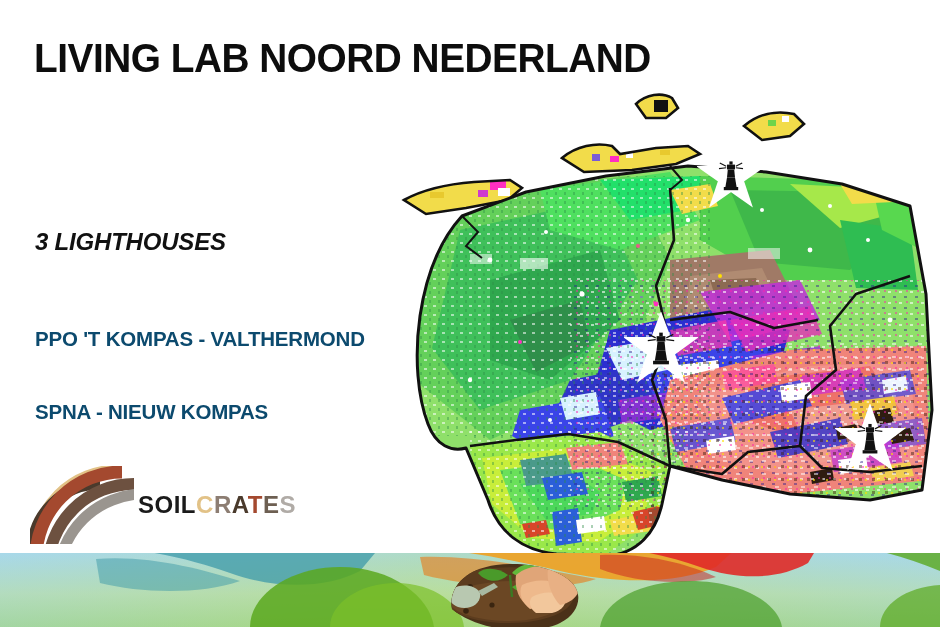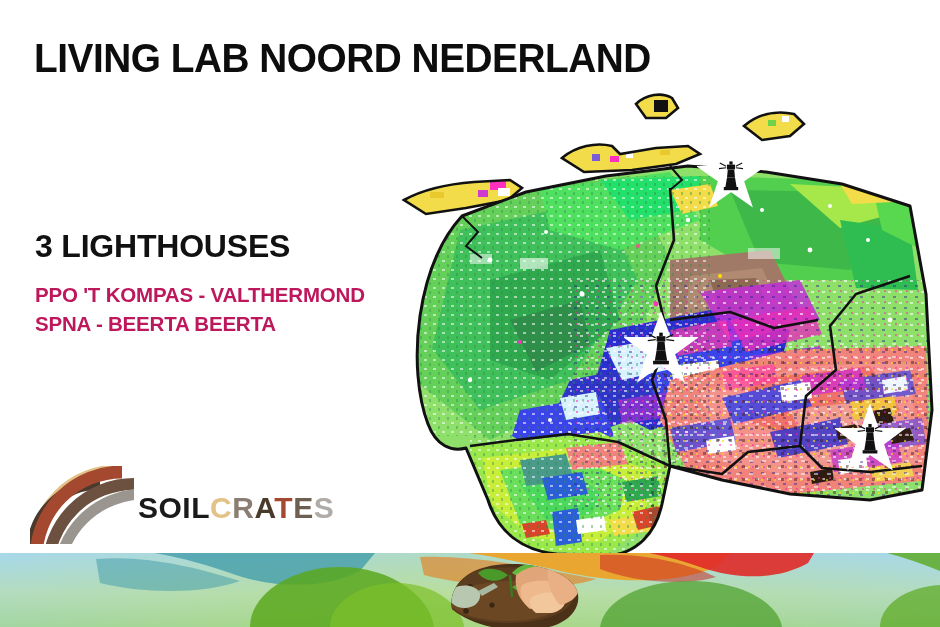--- a/index.html
+++ b/index.html
@@ -14,40 +14,40 @@
   #title {
     position:absolute; left:34px; top:36px;
     font-size:40px; font-weight:bold; letter-spacing:-0.5px;
     color:#0d0d0d; white-space:nowrap;
     transform:scaleX(0.97); transform-origin:left center;
   }
 
   
   #lighthouse-heading {
     position:absolute; left:35px; top:228px;
-    font-size:32px; font-weight:bold; color:#111; letter-spacing:-0.2px;
+    font-size:24px; font-weight:bold; color:#111; letter-spacing:-0.2px;font-style:italic;
   }
   #lighthouse-list {
     position:absolute; left:35px; top:281px;
     list-style:none;
   }
   #lighthouse-list li {
-    font-size:20.5px; font-weight:bold; color:#be185d;
-    letter-spacing:-0.2px; line-height:28.5px; white-space:nowrap;
+    font-size:20.5px; font-weight:bold; color:#0c4a6e;
+    letter-spacing:-0.2px; line-height:28.5px; white-space:nowrap;margin-top:44px;
   }
 
   
   #soilcrates-logo {
     position:absolute; left:30px; top:466px;
     width:300px; height:78px;
   }
   #logo-arcs { position:absolute; left:0; top:0; }
   #logo-wordmark {
     position:absolute; left:108px; top:25px;
-    font-size:30px; font-weight:bold; letter-spacing:0.5px;
+    font-size:24px; font-weight:bold; letter-spacing:0.5px;
     white-space:nowrap;
   }
   #logo-wordmark span { display:inline; }
 
   
   #map-figure {
     position:absolute; left:370px; top:80px;
     width:570px; height:478px;
   }
   #map-svg { display:block; }
@@ -62,21 +62,21 @@
   #footer-svg { display:block; }
 </style>
 </head>
 <body>
 
 <div id="title">LIVING LAB NOORD NEDERLAND</div>
 
 <div id="lighthouse-heading">3 LIGHTHOUSES</div>
 <ul id="lighthouse-list">
   <li>PPO 'T KOMPAS - VALTHERMOND</li>
-  <li>SPNA - BEERTA BEERTA</li>
+  <li>SPNA - NIEUW KOMPAS</li>
 </ul>
 
 <div id="soilcrates-logo">
   <svg id="logo-arcs" width="104" height="78" viewBox="0 0 104 78">
     <defs>
       <clipPath id="arcclip">
           <rect x="0" y="0" width="104" height="78"></rect>
         </clipPath>
     </defs>
     <g clip-path="url(#arcclip)" fill="none" stroke-linecap="butt">

